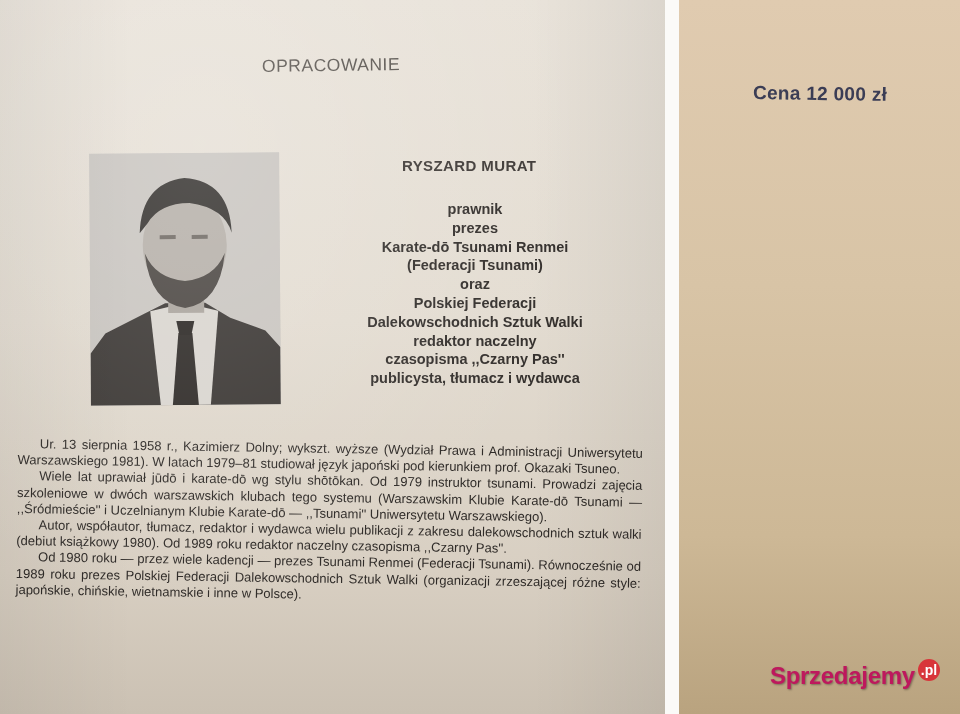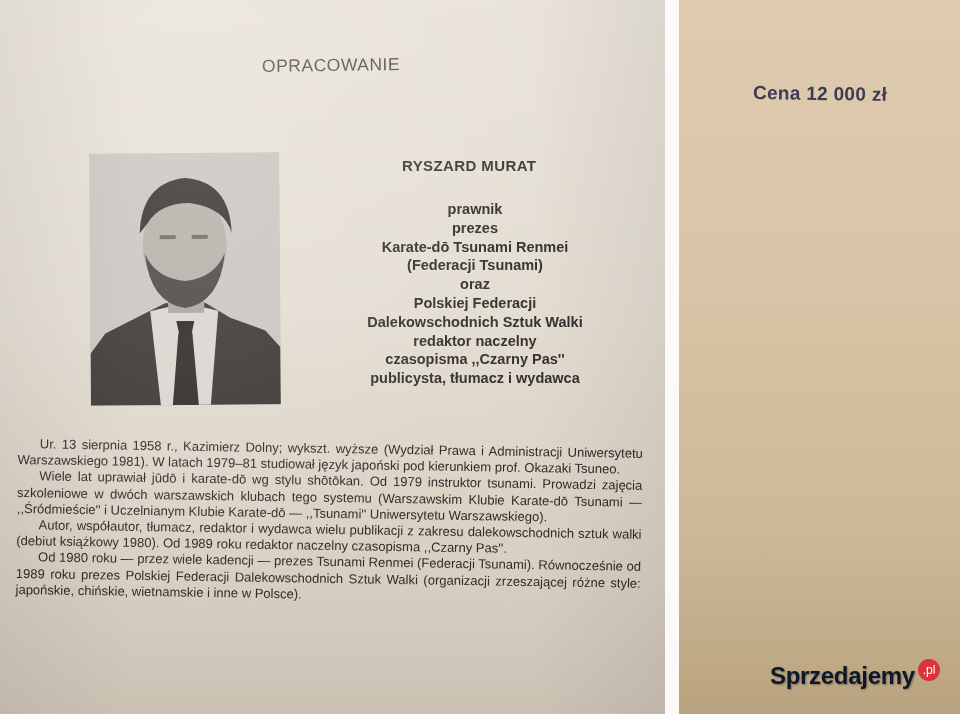--- a/index.html
+++ b/index.html
@@ -50,25 +50,25 @@
       font-size: 13px; color: #2f2b28; line-height: 16.2px;
       transform: rotate(0.9deg); transform-origin: left top;
     }
     .bio p { margin: 0; text-indent: 22px; text-align: justify; }
     .price {
       position: absolute; left: 753px; top: 83px; font-size: 19px; font-weight: bold;
       color: #3b3d55; letter-spacing: 0.3px; transform: rotate(0.8deg);
     }
     .watermark {
       position: absolute; left: 770px; top: 662px; font-size: 24px; font-weight: bold;
-      color: #0f172a; text-shadow: 1px 1px 2px rgba(0,0,0,0.35); letter-spacing: -0.3px;
+      color: #be185d; text-shadow: 1px 1px 2px rgba(0,0,0,0.35); letter-spacing: -0.3px;
     }
     .watermark-badge {
       position: absolute; left: 918px; top: 659px; width: 22px; height: 22px; border-radius: 50%;
-      background: #d8353a; color: #fff; font-size: 12px; font-weight: normal;
+      background: #d8353a; color: #fff; font-size: 14px; font-weight: bold;
       display: flex; align-items: center; justify-content: center;
     }
   </style>
 </head>
 <body>
 
 <div class="left-page">
   <div class="section-title">OPRACOWANIE</div>
 
   <div class="photo">

